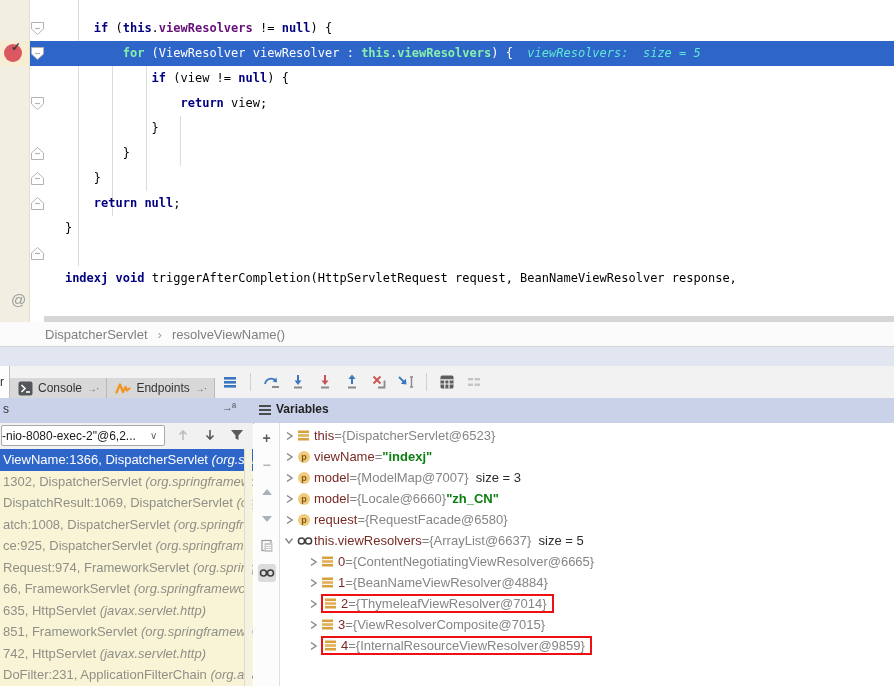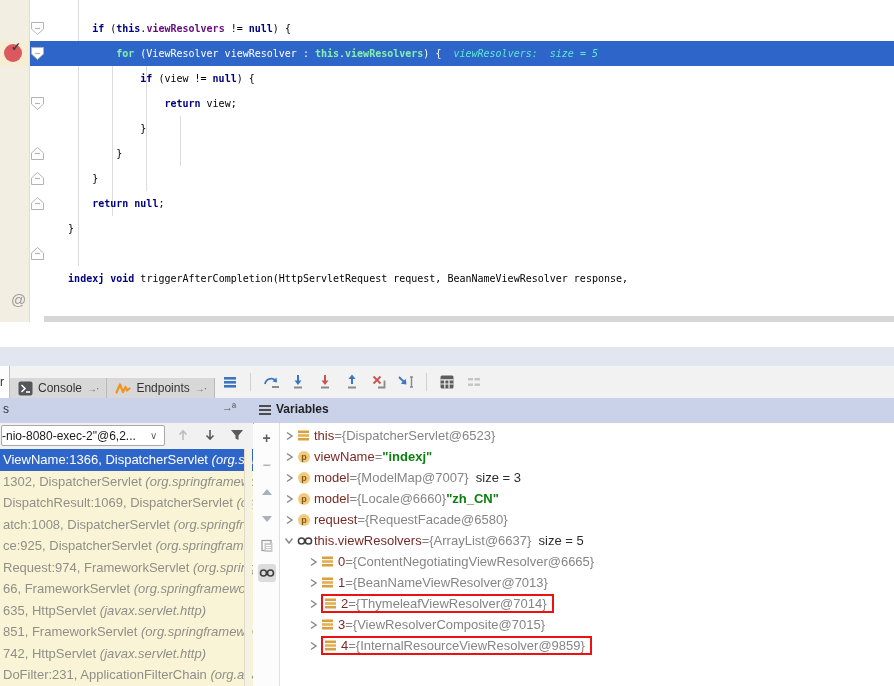--- a/index.html
+++ b/index.html
@@ -6,22 +6,22 @@
   #app{position:relative;width:894px;height:686px;overflow:hidden;background:#fff;
        font-family:"Liberation Sans",sans-serif;font-size:13px;color:#333;}
 
   
   #editor{position:absolute;left:0;top:0;width:894px;height:322px;background:#fff;overflow:hidden;}
   #gutter-strip{position:absolute;left:0;top:0;width:29px;height:322px;background:#f2efe2;border-right:1px solid #e4dfcd;}
   #bp-cell{position:absolute;left:0;top:41px;width:29px;height:25px;background:#f6edd2;}
   .indent-guide{position:absolute;width:1px;background:#dcdcdc;}
   #code-lines{position:absolute;left:30px;top:16px;width:864px;}
   .code-line{height:25px;line-height:25px;white-space:pre;
-             font-family:"DejaVu Sans Mono","Liberation Mono",monospace;font-size:10px;color:#000;
-             padding-left:14px;}
+             font-family:"DejaVu Sans Mono","Liberation Mono",monospace;font-size:12px;color:#000;
+             padding-left:6px;}
   .code-line.hl{background:#2e65c9;color:#fff;}
   .tok-k{color:#000080;font-weight:bold;}
   .tok-f{color:#660e7a;font-weight:bold;}
   .hl .tok-k,.hl .tok-f{color:#86efac;}
   .tok-h{color:#5eead4;font-style:italic;}
   #fold-layer{position:absolute;left:0;top:0;width:894px;height:322px;pointer-events:none;}
   .fold-marker{position:absolute;left:30px;width:15px;height:15px;}
   .bp-dot{position:absolute;left:4px;top:44px;width:18px;height:18px;border-radius:50%;background:#db5860;}
   .bp-check{position:absolute;left:11px;top:40px;font-size:12px;font-weight:bold;color:#3d3d3d;}
   #at-symbol{position:absolute;left:11px;top:291px;font-size:15px;color:#9b9b9b;}
@@ -146,20 +146,25 @@
             <path d="M7.5 1.5 L13.5 7 V13.5 H1.5 V7 Z" fill="#ffffff" stroke="#b3b3b3" stroke-width="1"></path>
             <path d="M5 7.5 H10" stroke="#b3b3b3" stroke-width="1.2"></path>
           </svg></div>
       </div>
     <div class="bp-dot"></div>
     <div class="bp-check">✓</div>
     <div id="at-symbol">@</div>
     <div id="partial-line"></div>
   </div>
 
+  <div id="breadcrumbs">
+      <span class="crumb">DispatcherServlet</span>
+      <span class="crumb-sep">›</span>
+      <span class="crumb">resolveViewName()</span>
+    </div>
 
   <div id="debug-strip"></div>
 
   <div id="debug-toolbar">
     <div class="tab-stub">r</div>
     <div id="tabs-holder" style="display:flex;margin-top:12px;">
         <div class="dtab">
           <span style="display: flex;">
             <svg width="15" height="15" viewBox="0 0 15 15">
               <rect x="0.5" y="0.5" width="14" height="14" rx="2" fill="#53575b"></rect>
@@ -471,21 +476,21 @@
             <span class="vbox">
               <span class="var-ico">
                 <svg width="13" height="13" viewBox="0 0 13 13">
                   <rect x="1" y="1.5" width="11" height="2.6" fill="#d8a13f"></rect>
                   <rect x="1" y="5.2" width="11" height="2.6" fill="#e3b057"></rect>
                   <rect x="1" y="8.9" width="11" height="2.6" fill="#d8a13f"></rect>
                 </svg>
               </span>
               <span class="vname">1</span>
               <span class="veq"> = </span>
-              <span class="vval">{BeanNameViewResolver@7013}</span>
+              <span class="vval">{BeanNameViewResolver@4884}</span>
             </span>
           </div>
           <div class="var-row">
             <span class="var-indent"></span>
             <span class="var-chev">
               <svg width="9" height="10" viewBox="0 0 9 10">
                 <path d="M2 1.5 L7 5 L2 8.5" stroke="#8a8a8a" stroke-width="1.5" fill="none"></path>
               </svg>
             </span>
             <span class="vbox red">

